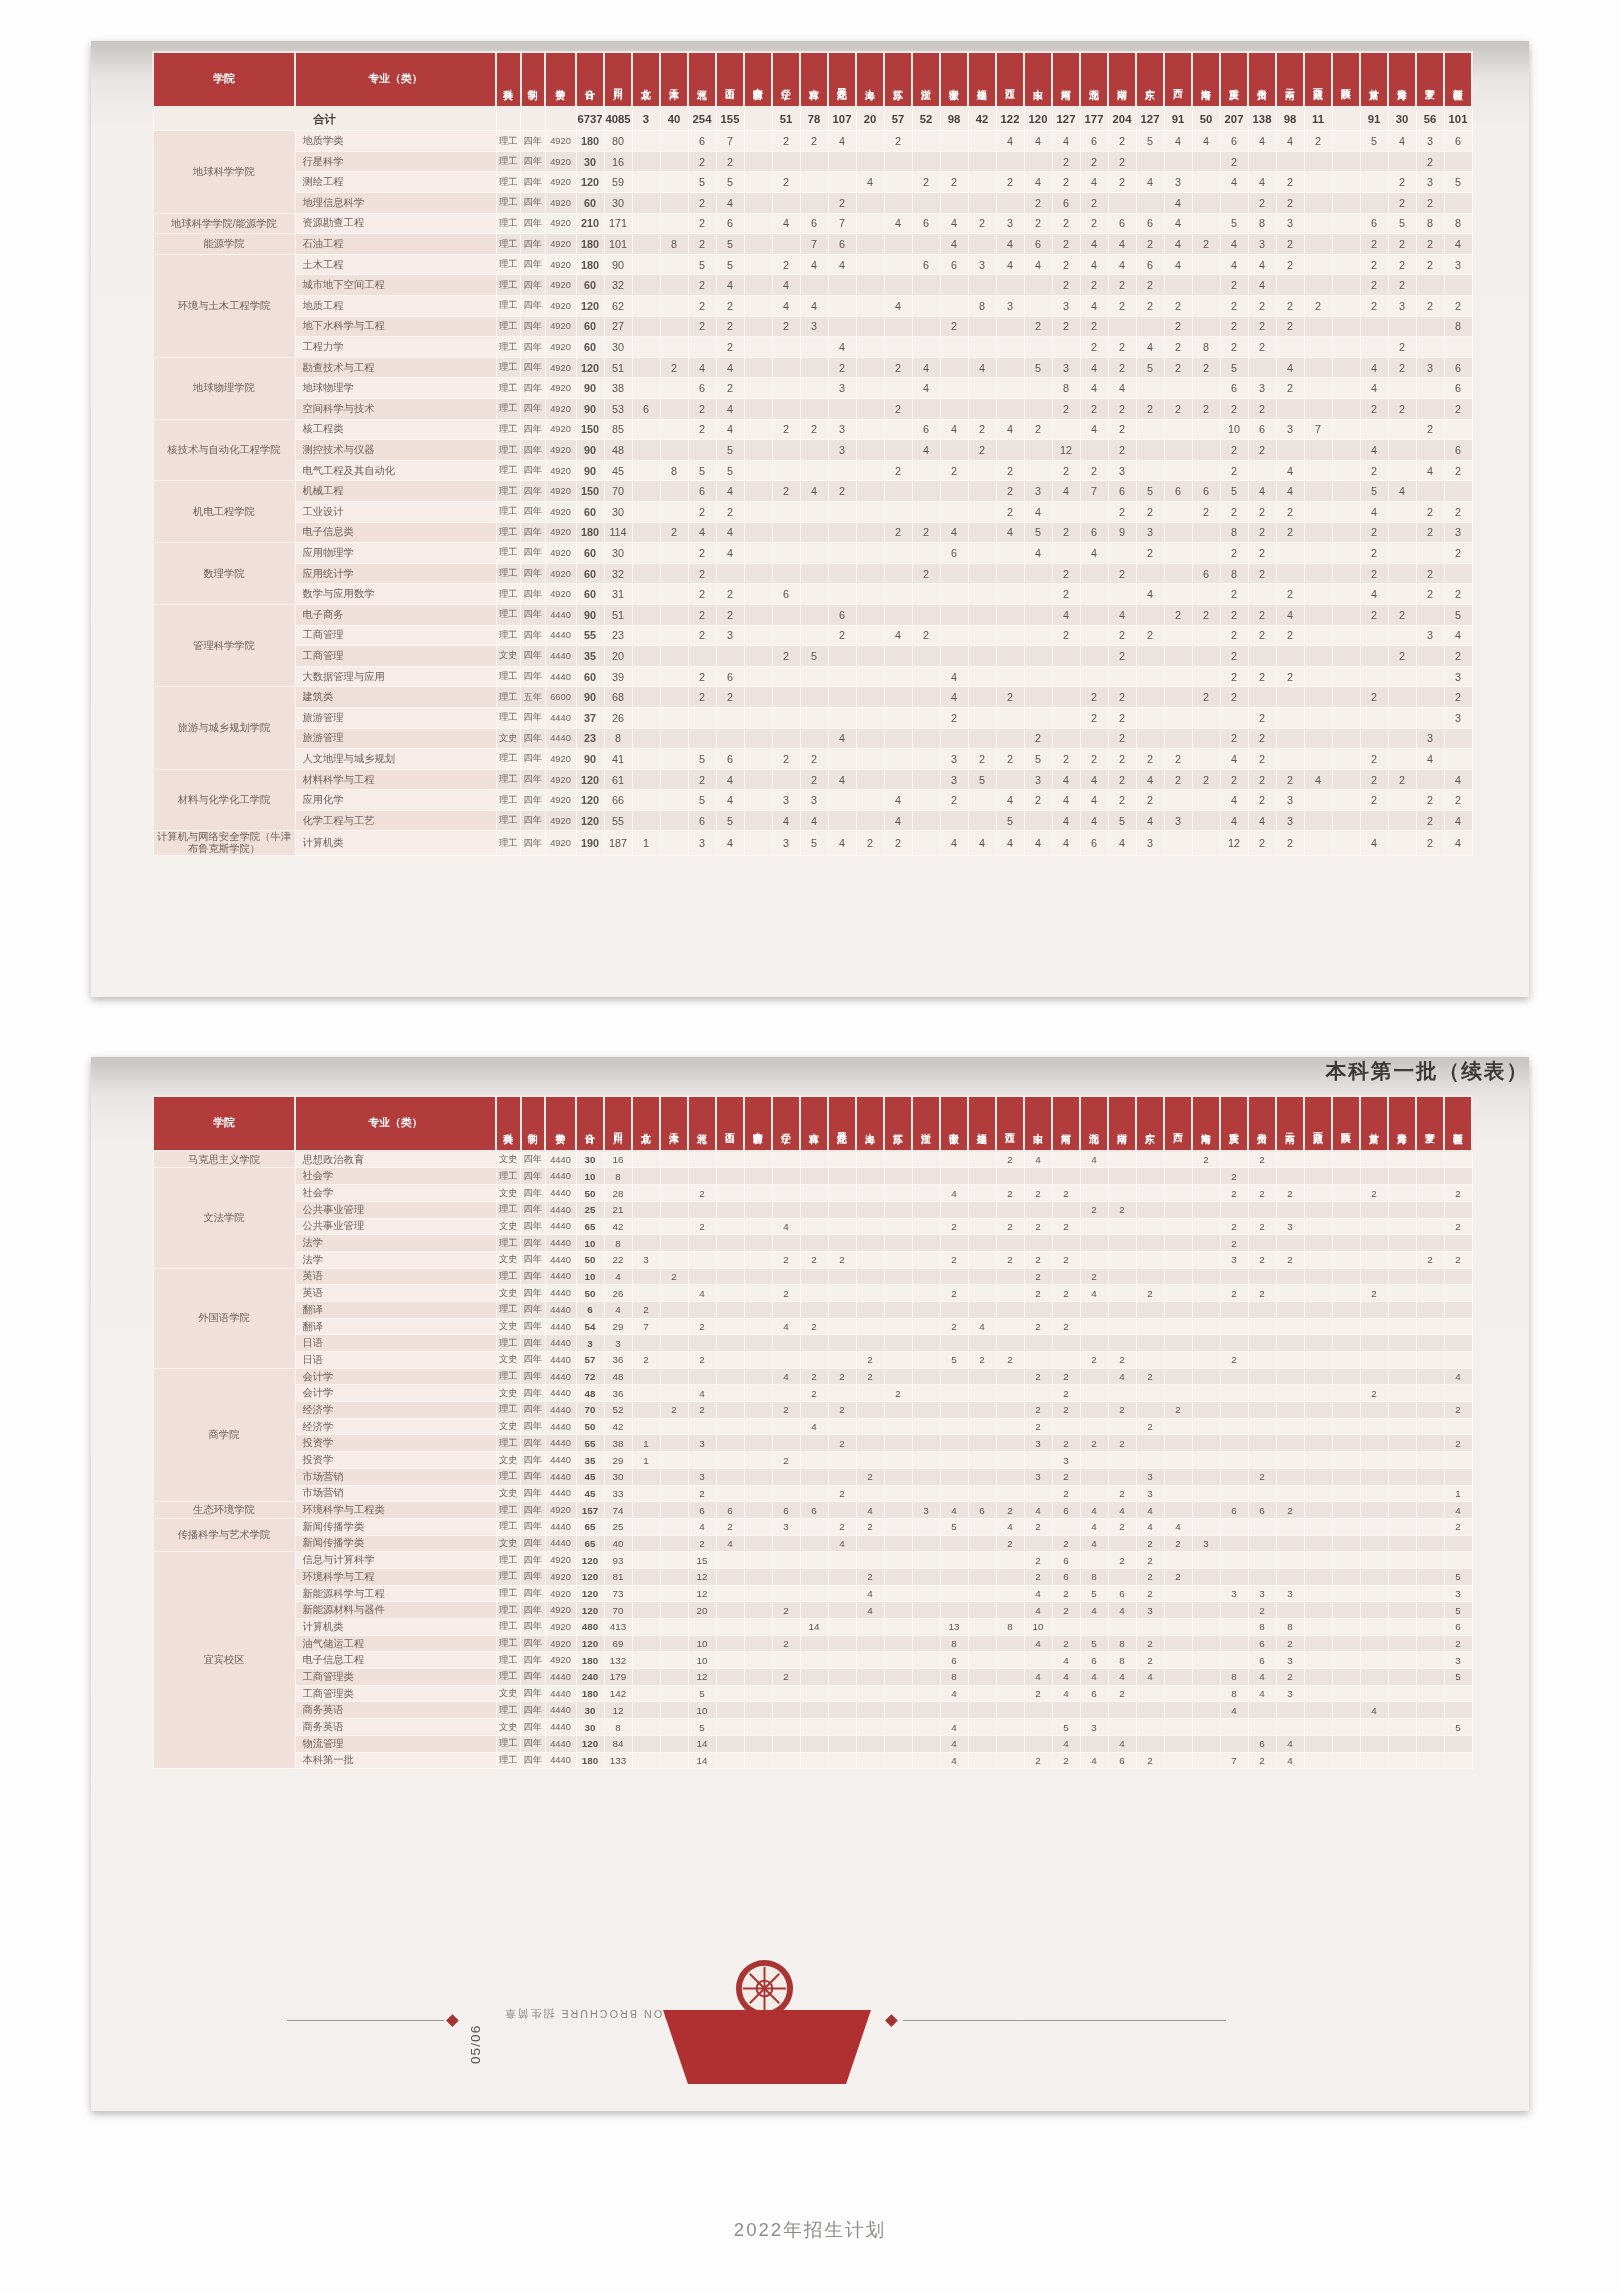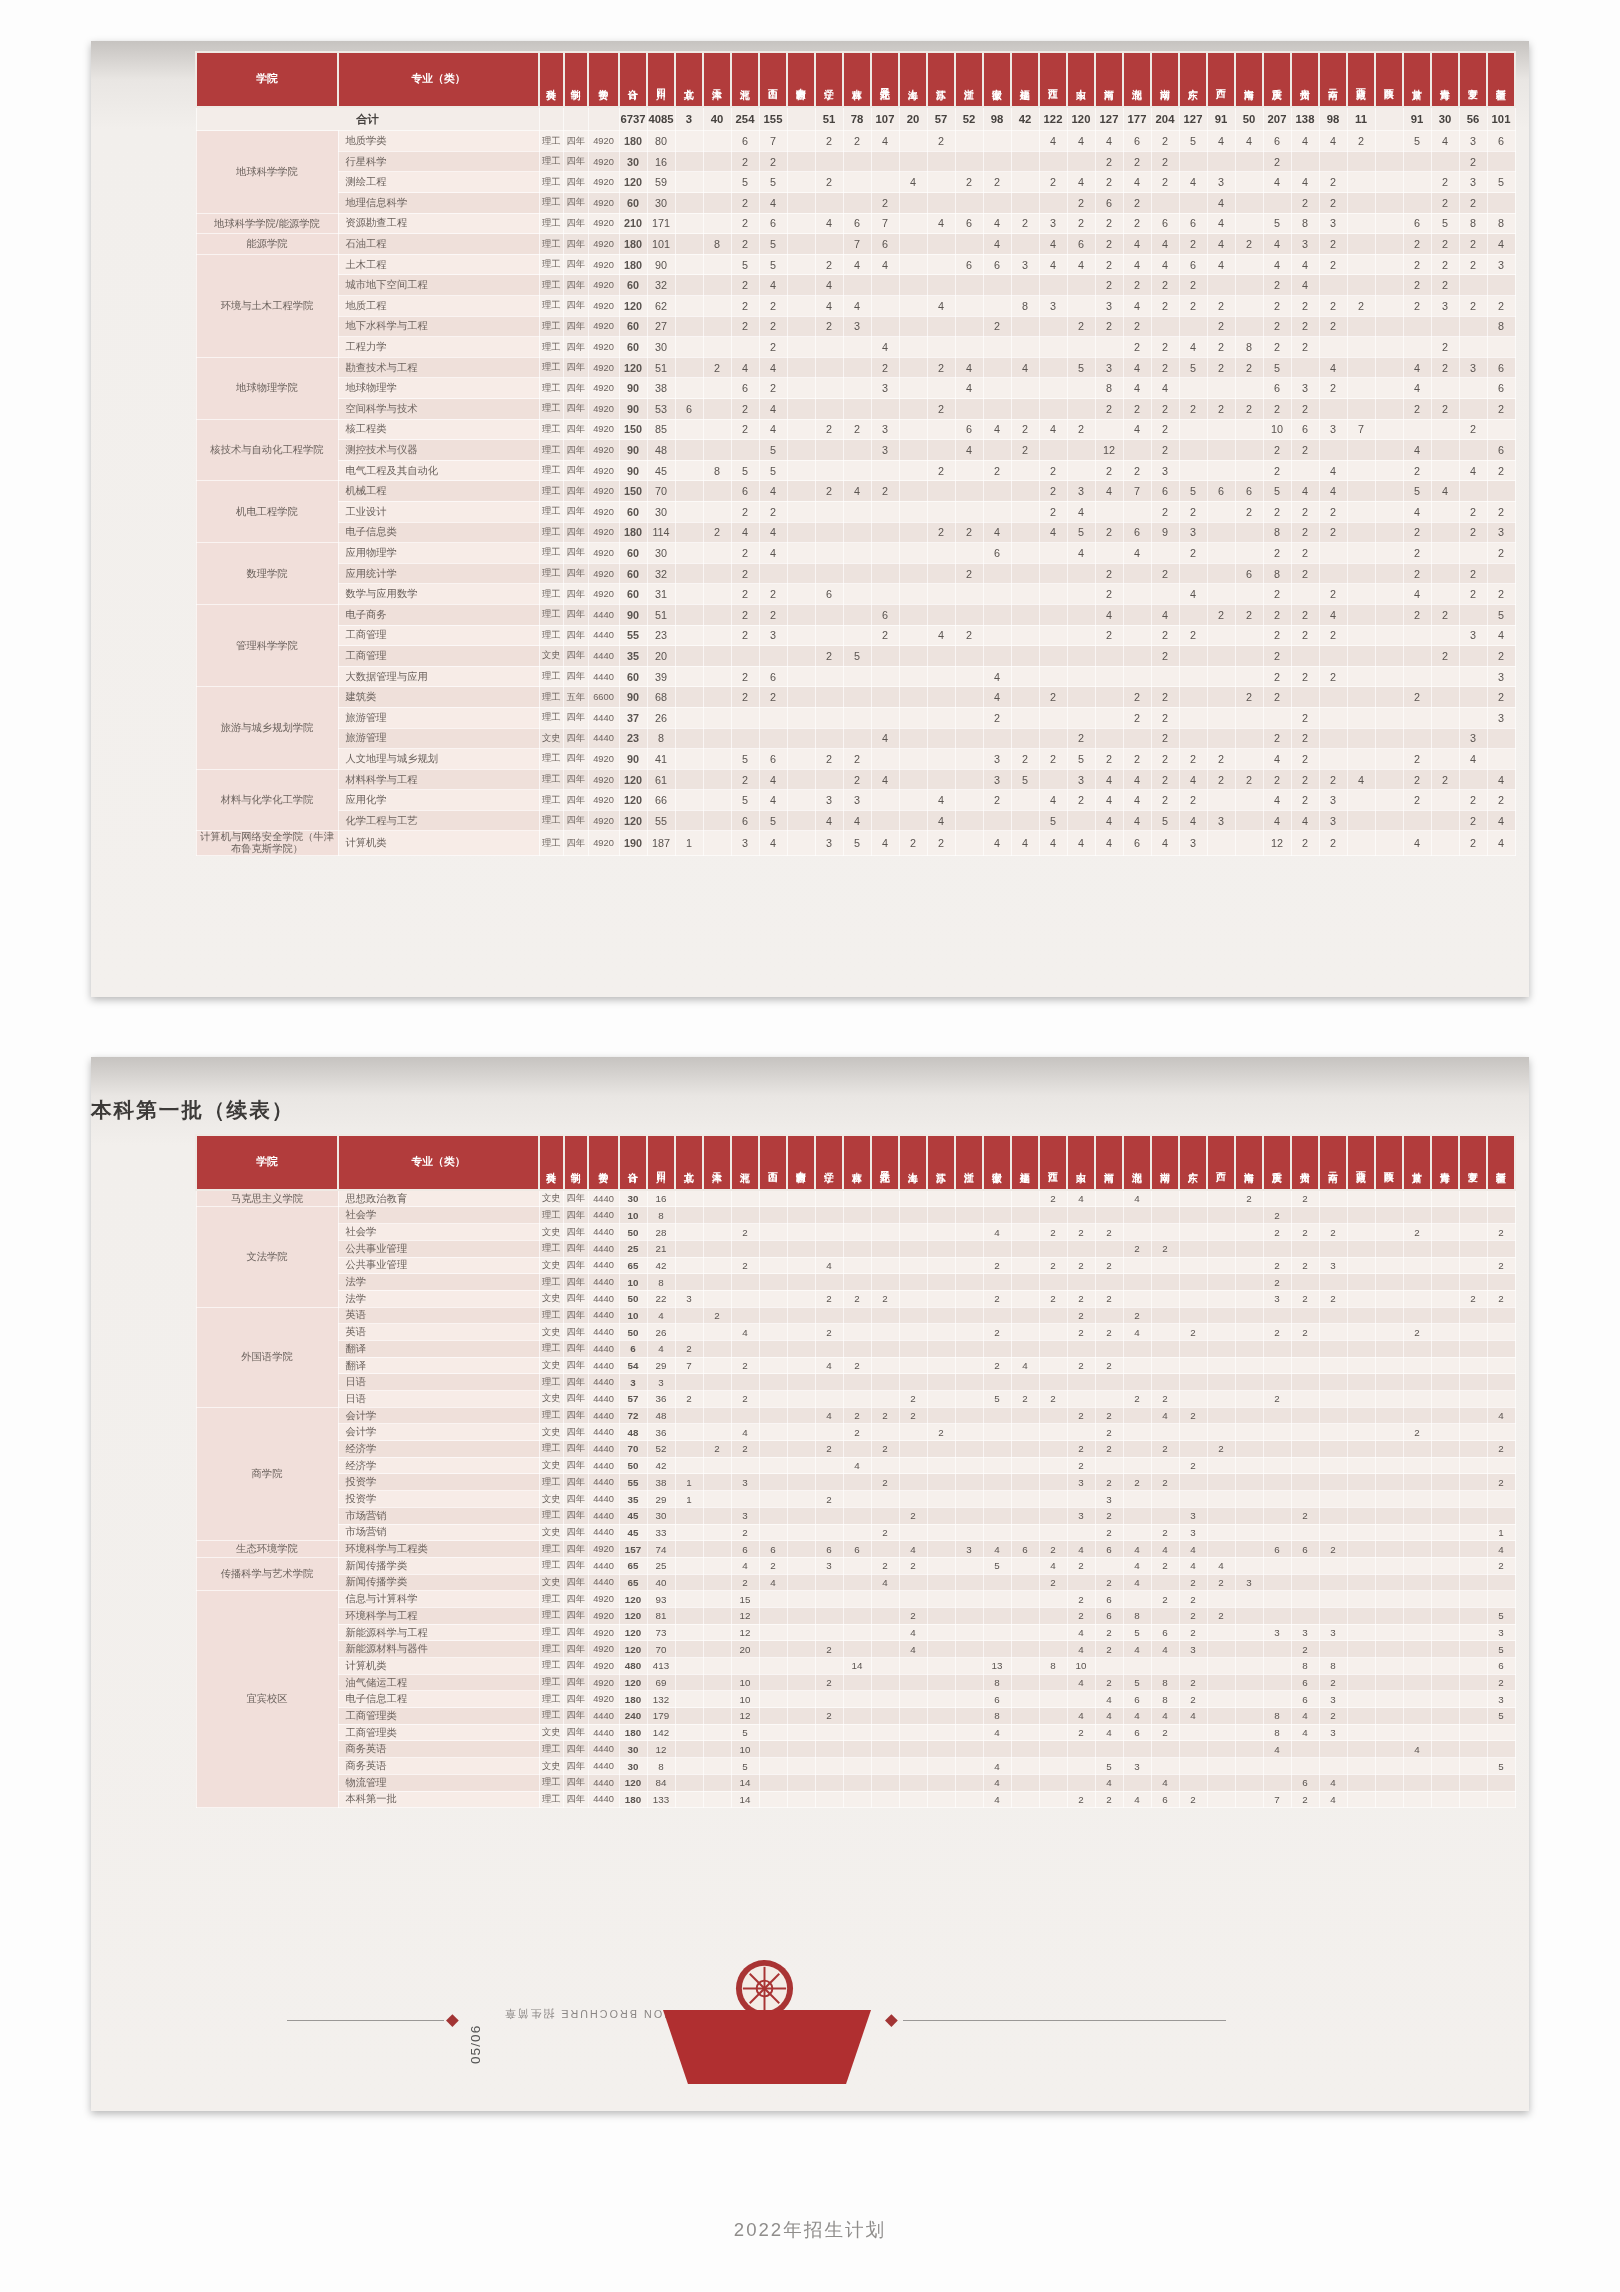--- a/index.html
+++ b/index.html
@@ -11,23 +11,23 @@
   }
   .panel{
     position:absolute;left:91px;width:1438px;
     background:linear-gradient(180deg,#c6c3c0 0px,#e9e6e3 39px,#f2efec 88px,#f3f0ed 100%);
     box-shadow:0 2.9px 7.8px rgba(0,0,0,.28);
   }
   #panel1{top:41px;height:956px;}
   #panel2{top:1057px;height:1054px;}
   .t1{color:#c13a3c;font-size:34px;font-weight:bold;text-align:center;padding-top:25.5px;letter-spacing:2.9px;}
   .t2{color:#3c3a38;font-size:20.6px;font-weight:bold;text-align:center;margin-top:2px;letter-spacing:2px;}
-  .t2b{color:#3c3a38;font-size:20.6px;font-weight:bold;text-align:left;padding-top:39px;letter-spacing:2px;}
+  .t2b{color:#3c3a38;font-size:20.6px;font-weight:bold;text-align:right;letter-spacing:2px;}
   .twrap{margin-left:61px;margin-top:9.8px;}
-  table.plan{border-collapse:collapse;table-layout:fixed;margin-left:43px;}
+  table.plan{border-collapse:collapse;table-layout:fixed;}
   .plan th{
     background:#b23c3c;color:#fff;font-size:10.8px;font-weight:bold;
     border:2px solid #efeae5;height:53px;padding:0;text-align:center;vertical-align:middle;
   }
   .plan th .v{writing-mode:vertical-rl;text-orientation:upright;font-size:9.8px;line-height:1;letter-spacing:1px;display:inline-block;}
   .plan td{border:1px solid rgba(255,255,255,.65);text-align:center;color:#5a5450;padding:0;}
   .p1 td{height:19.6px;font-size:10.8px;}
   .p2 td{height:15.7px;font-size:9.8px;}
   .plan td.col{background:#f1dfda;font-size:10.3px;color:#6b625d;line-height:1.15;padding:0 2.9px;}
   .plan td.maj{text-align:left;padding-left:6.9px;color:#6b625d;font-size:10.3px;}

